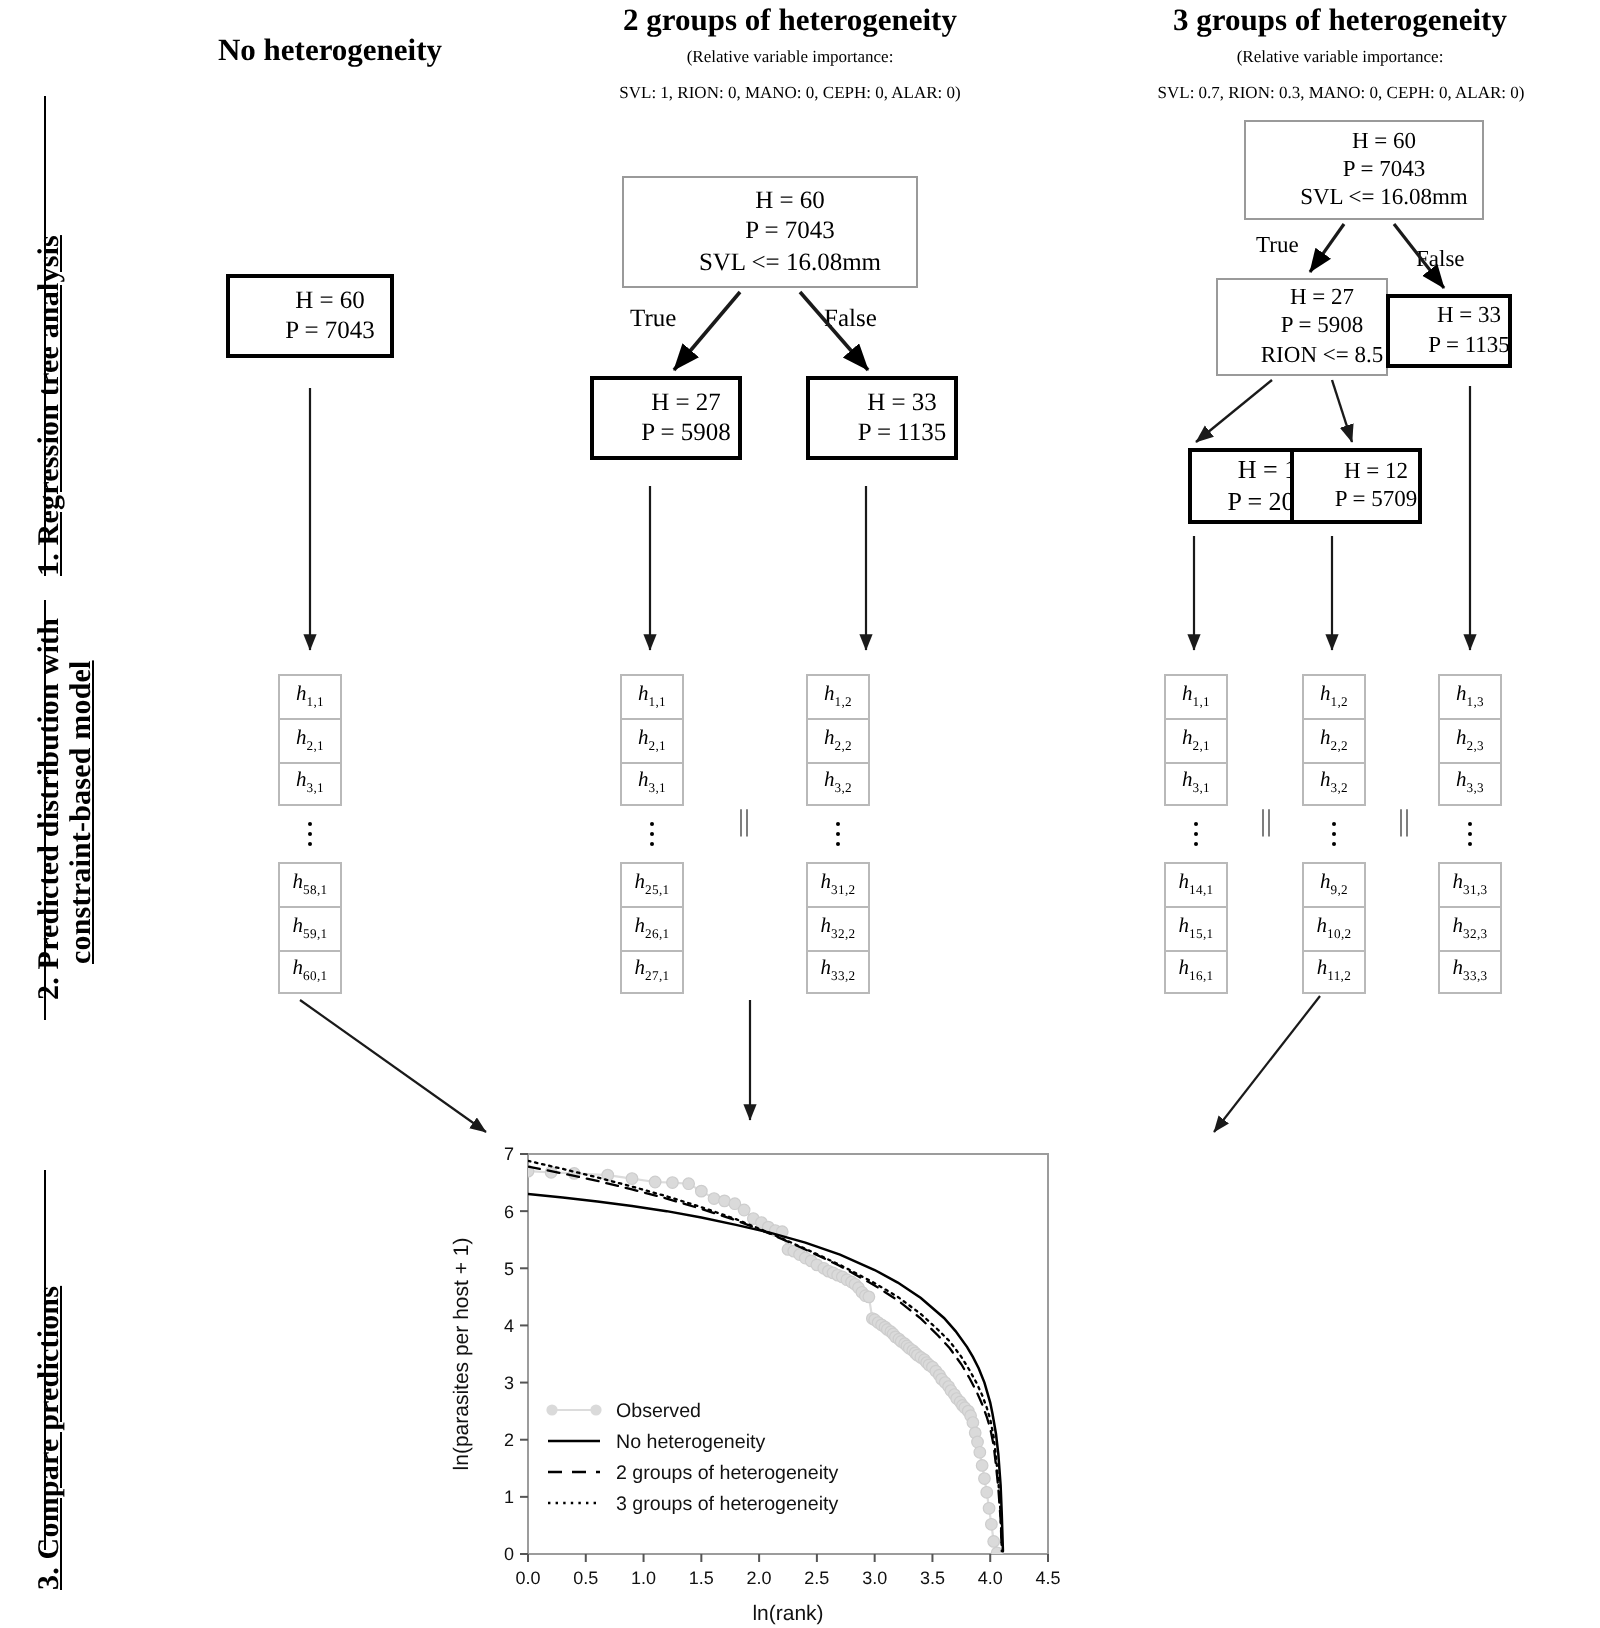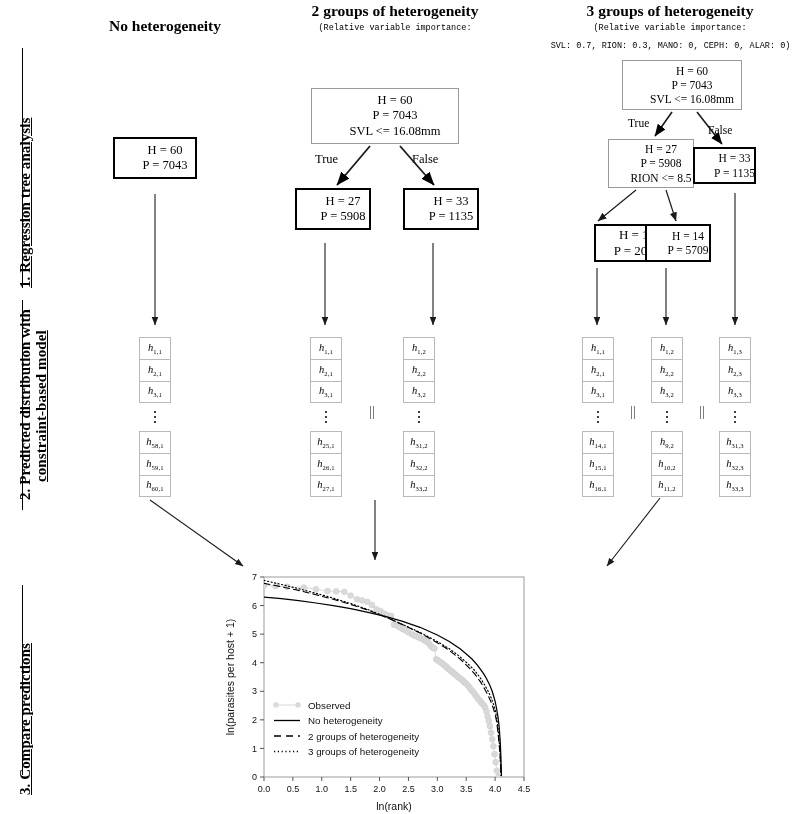--- a/index.html
+++ b/index.html
@@ -9,21 +9,21 @@
   
   .rail-line{position:absolute;width:1px;background:#000;left:22px;}
   .rail-label{position:absolute;transform-origin:0 0;transform:rotate(-90deg);
      font-family:"Liberation Serif",serif;font-size:15px;font-weight:700;white-space:nowrap;letter-spacing:.1px;}
   .rail-label .und{text-decoration:underline;}
   .rail-label.two{font-size:15px;}
 
   
   .col-title{position:absolute;text-align:center;font-weight:700;font-size:15.5px;
      font-family:"Liberation Serif",serif;}
-  .col-sub{position:absolute;text-align:center;font-size:8.5px;font-family:Liberation Mono, monospace;}
+  .col-sub{position:absolute;text-align:center;font-size:8.5px;font-family:Liberation Serif, serif;}
 
   
   .node{position:absolute;box-sizing:border-box;display:flex;flex-direction:column;
      align-items:center;justify-content:center;background:#fff;text-align:center;
      font-family:"Liberation Serif",serif;font-size:12.5px;line-height:1.22;padding-left:20px;}
   .node.leaf{border:2.5px solid #000;}
   .node.internal{border:1px solid #9a9a9a;}
   .node span{display:block;white-space:nowrap;}
 
   .edge-label{position:absolute;font-family:"Liberation Serif",serif;font-size:12.5px;}
@@ -59,20 +59,21 @@
   <div class="rail-label two" style="left:17px;top:500px;"><span>2. Predicted distribution with</span></div>
   <div class="rail-label two" style="left:33px;top:482px;"><span class="und">constraint-based model</span></div>
 
   <div class="rail-line" style="top:585px;height:190px;"></div>
   <div class="rail-label" style="left:17px;top:795px;"><span class="und">3. Compare predictions</span></div>
 
   <div class="col-title" style="left:50px;top:17px;width:230px;">No heterogeneity</div>
 
   <div class="col-title" style="left:270px;top:2px;width:250px;">2 groups of heterogeneity</div>
   <div class="col-sub" style="left:270px;top:23px;width:250px;">(Relative variable importance:</div>
+  <div class="col-sub" style="left:260px;top:41px;width:270px;">SVL: 1, RION: 0, MANO: 0, CEPH: 0, ALAR: 0)</div>
 
   <div class="col-title" style="left:545px;top:2px;width:250px;">3 groups of heterogeneity</div>
   <div class="col-sub" style="left:545px;top:23px;width:250px;">(Relative variable importance:</div>
   <div class="col-sub" style="left:533px;top:41px;width:275px;">SVL: 0.7, RION: 0.3, MANO: 0, CEPH: 0, ALAR: 0)</div>
 
   <div class="node leaf" style="left:113px;top:137px;width:84px;height:42px;">
     <span>H = 60</span>
     <span>P = 7043</span>
   </div>
 
@@ -107,21 +108,21 @@
   </div>
   <div class="node leaf" style="left:693px;top:147px;width:63px;height:37px;font-size:11.5px;">
     <span>H = 33</span>
     <span>P = 1135</span>
   </div>
   <div class="node leaf" style="left:594px;top:224px;width:66px;height:38px;font-size:13px;">
     <span>H = 16</span>
     <span>P = 2071</span>
   </div>
   <div class="node leaf" style="left:645px;top:224px;width:66px;height:38px;font-size:11.5px;">
-    <span>H = 14</span>
+    <span>H = 12</span>
     <span>P = 5709</span>
   </div>
 
   <div class="vec" id="vec-nh-1" style="left:139px;top:337px;">
       <div class="grp">
         <div class="cell">
           <span class="hsym">h<sub>1,1</sub></span>
         </div>
         <div class="cell">
           <span class="hsym">h<sub>2,1</sub></span>

